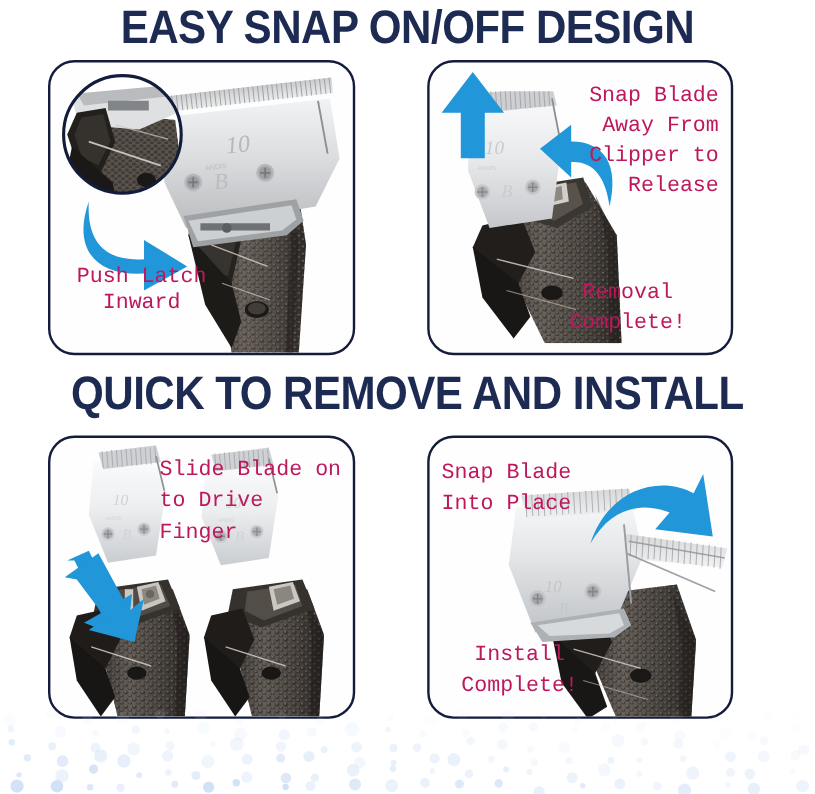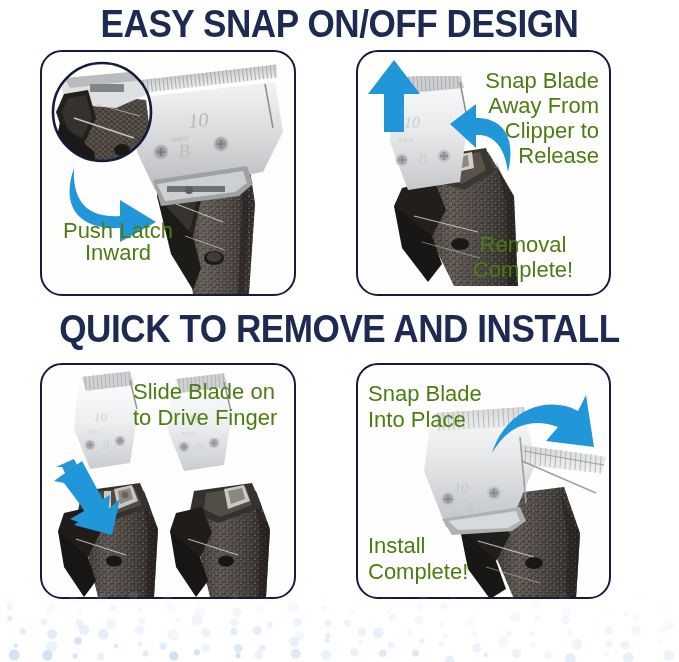--- a/index.html
+++ b/index.html
@@ -45,23 +45,23 @@
     background: #fefeff;
     overflow: hidden;
   }
   #panel-push-latch     { left: 40px;  top: 50px;  width: 252px; height: 242px; }
   #panel-snap-away      { left: 356px; top: 50px;  width: 251px; height: 242px; }
   #panel-slide-blade    { left: 40px;  top: 363px; width: 252px; height: 232px; }
   #panel-snap-into      { left: 356px; top: 363px; width: 251px; height: 232px; }
 
   .caption {
     position: absolute;
-    color: #4d7c0f;
-    font-family: Liberation Sans, sans-serif;
-    font-size: 22px;
+    color: #be185d;
+    font-family: Liberation Mono, monospace;
+    font-size: 18px;
     line-height: 25px;
     white-space: pre-line;
   }
 
   
   #caption-push-latch {
     left: 6px; top: 168px; width: 140px;
     text-align: center; line-height: 22px;
   }
   
@@ -78,21 +78,21 @@
     right: 6px; top: 14px; width: 155px;
     line-height: 26px;
   }
   
   #caption-snap-into {
     left: 10px; top: 16px; width: 120px;
     text-align: left; line-height: 26px;
   }
   #caption-install-complete {
     left: 10px; bottom: 12px; width: 130px;
-    text-align: left; line-height: 26px;
+    text-align: center; line-height: 26px;
   }
 
   
   .artwork { position: absolute; pointer-events: none; }
   .arrow   { position: absolute; pointer-events: none; }
 </style>
 </head>
 <body>
 
 <div class="section-heading" id="heading-primary">EASY SNAP ON/OFF DESIGN</div>

